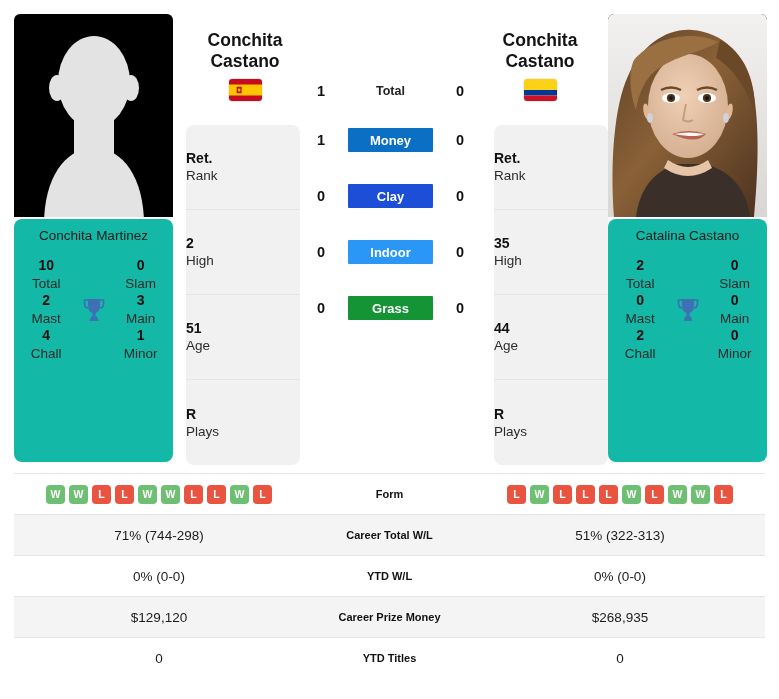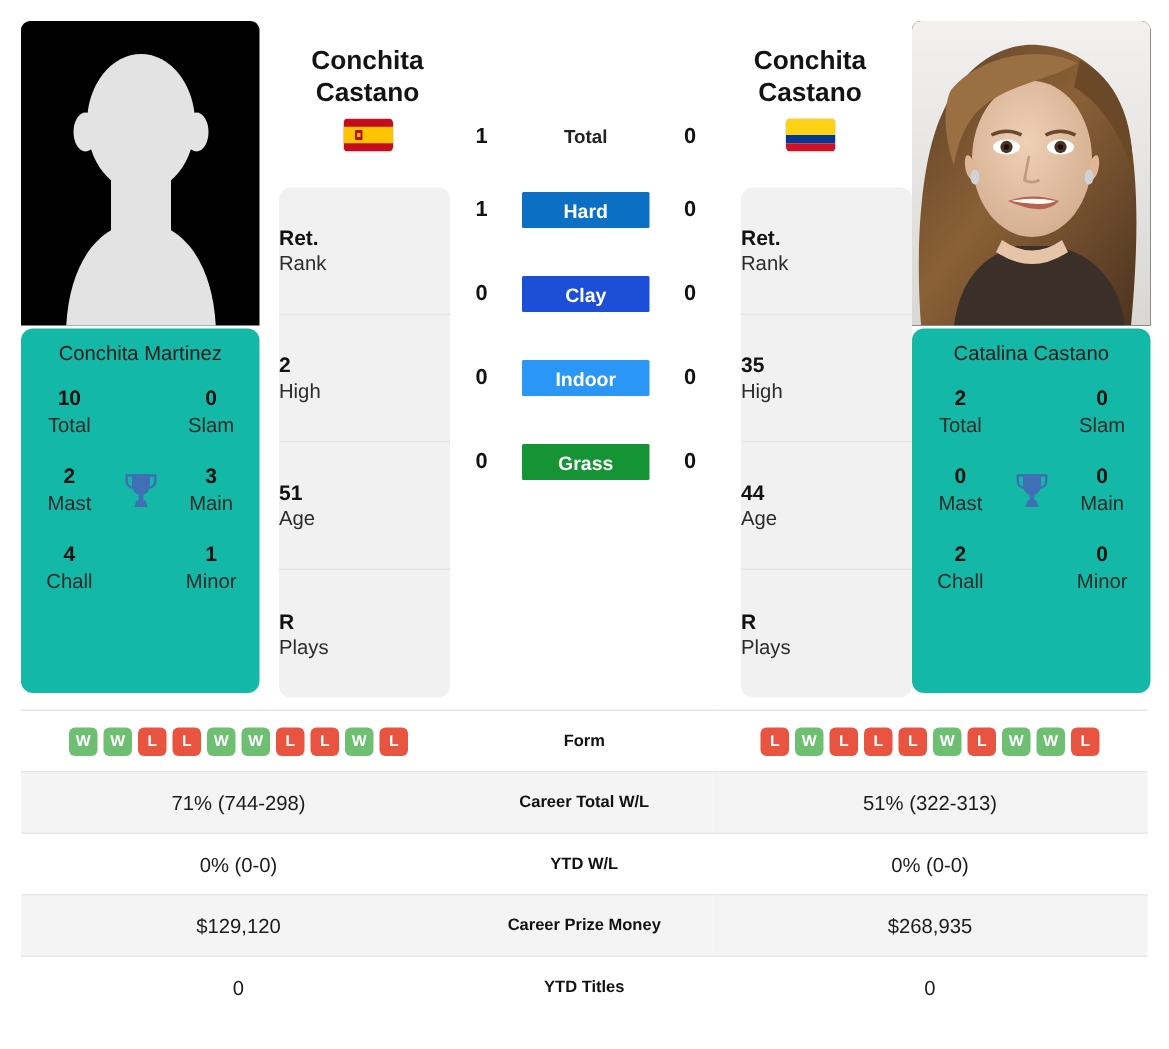--- a/index.html
+++ b/index.html
@@ -55,21 +55,20 @@
   .titles-name {
     text-align: center;
     font-size: 13.5px;
     color: #1b1b1b;
     margin-bottom: 14px;
     white-space: nowrap;
   }
   .titles-grid {
     display: grid;
     grid-template-columns: 1fr 46px 1fr;
-    row-gap: 17px;
     align-items: center;
   }
   .tstat { text-align: center; line-height: 1.28; }
   .tstat .num { font-size: 14px; font-weight: bold; color: #111; }
   .tstat .lab { font-size: 13.5px; color: #2b2b2b; }
   .trophy-cell { display: flex; align-items: center; justify-content: center; }
 
   
   .info-col {
     width: 114px;
@@ -324,21 +323,21 @@
       <div class="h2h">
 
         <div class="h2h-row total">
           <div class="h2h-num">1</div>
           <div class="total-label">Total</div>
           <div class="h2h-num">0</div>
         </div>
 
         <div class="h2h-row">
           <div class="h2h-num">1</div>
-          <div class="surface-pill" style="background:#0b6fc4">Hard</div>
+          <div class="surface-pill" style="background:#0b6fc4">Money</div>
           <div class="h2h-num">0</div>
         </div>
 
         <div class="h2h-row">
           <div class="h2h-num">0</div>
           <div class="surface-pill" style="background:#1d4ed8">Clay</div>
           <div class="h2h-num">0</div>
         </div>
 
         <div class="h2h-row">

